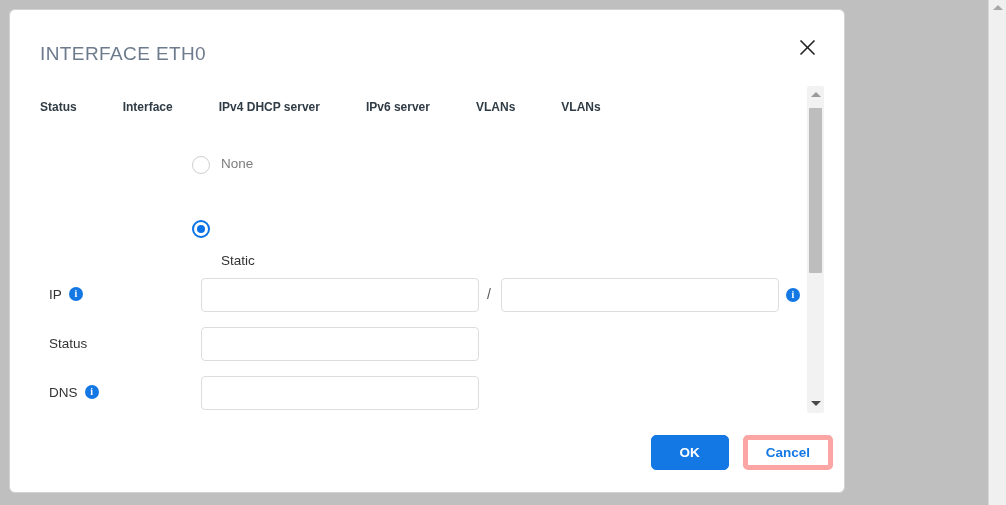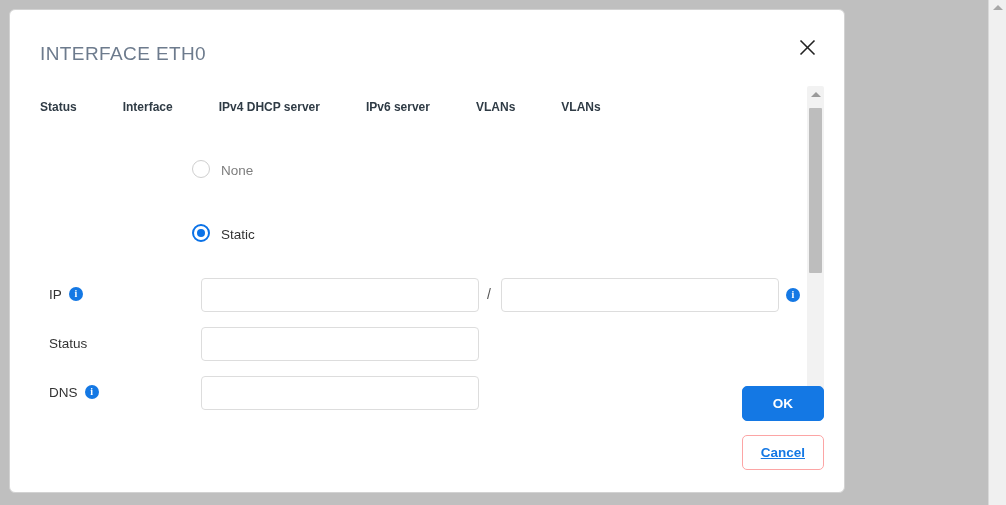--- a/index.html
+++ b/index.html
@@ -106,21 +106,21 @@
     left: 0;
     top: 126px;
     width: 920px;
     height: 286px;
   }
 
   .radio-row {
     position: absolute;
     left: 182px;
     display: flex;
-    align-items: flex-end;
+    align-items: flex-start;
     height: 22px;
     cursor: pointer;
   }
   .radio-row.r0 { top: 20px; }
   .radio-row.r1 { top: 52px; }
   .radio-row.r2 { top: 84px; }
 
   .radio-mark {
     width: 18px;
     height: 18px;
@@ -143,20 +143,21 @@
     border-radius: 50%;
     background: #0b72e7;
   }
   .radio-label {
     margin-left: 11px;
     font-size: 13.5px;
     color: #7d7d7d;
   }
   .radio-row.selected .radio-label {
     color: #333333;
+    margin-top: 33px;
   }
 
   
   .field-row {
     position: absolute;
     left: 0;
     height: 34px;
   }
   .field-row.f0 { top: 142px; }
   .field-row.f1 { top: 191px; }
@@ -260,25 +261,25 @@
     left: 2px;
     width: 13px;
     height: 165px;
     background: #bdbdbd;
     border-radius: 1px;
   }
 
   
   #footer {
     position: absolute;
-    right: 20px;
+    right: 11px;
     bottom: 22px;
     display: flex;
+    align-items: center;
     gap: 14px;
-    flex-direction: column;
   }
   .btn {
     height: 35px;
     min-width: 78px;
     border-radius: 5px;
     font-size: 13.5px;
     font-weight: bold;
     cursor: pointer;
     box-sizing: border-box;
     display: flex;
@@ -288,22 +289,21 @@
     padding: 0 18px;
   }
   .btn-primary {
     background: #1478e4;
     color: #ffffff;
     border: 1px solid #1478e4;
   }
   .btn-secondary {
     background: #ffffff;
     color: #1478e4;
-    border: 1px solid #fca5a5;
-    text-decoration: underline;
+    border: 5px solid #fca5a5;
   }
 </style>
 </head>
 <body>
 
 <div id="page-scrollbar">
   <div class="arrow-up"></div>
 </div>
 
 <div id="dialog">

